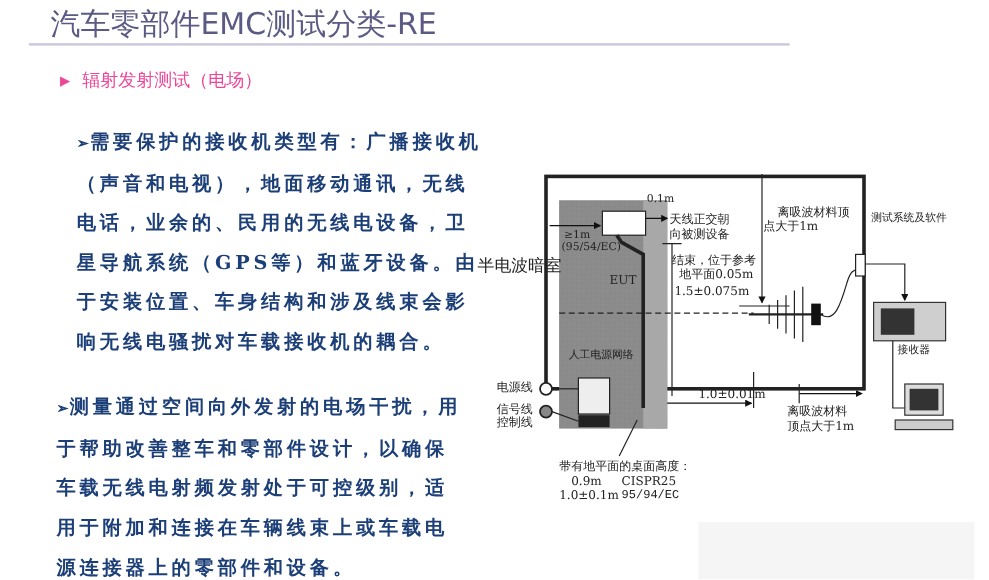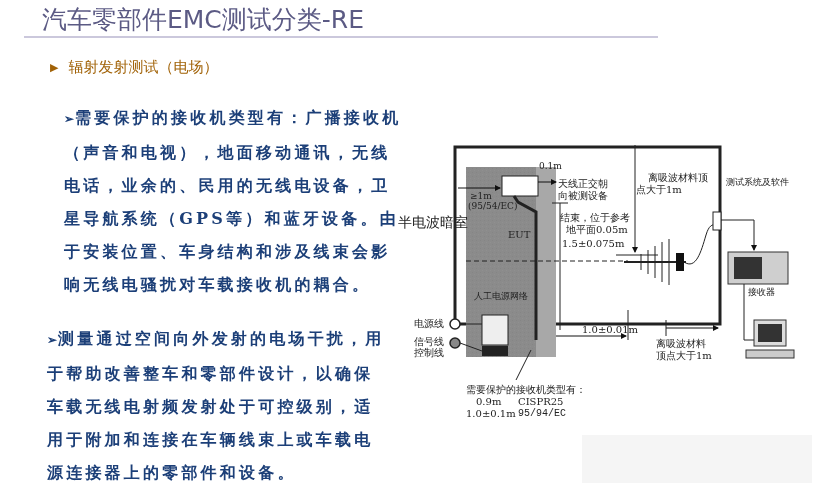--- a/index.html
+++ b/index.html
@@ -8,21 +8,21 @@
     font-family:"DejaVu Sans", "Liberation Sans", sans-serif;
   }
   .title {
     position:absolute; left:42px; top:3px; font-size:25px; color:#5b5a84;
     letter-spacing:0px; white-space:nowrap;
   }
   .title-rule {
     position:absolute; left:24px; top:36px; width:634px; height:2px; background:#cbc8dc;
   }
   .subhead {
-    position:absolute; left:50px; top:58px; font-size:15px; color:#a16207; white-space:nowrap;
+    position:absolute; left:50px; top:58px; font-size:15px; color:#ec4899; white-space:nowrap;
   }
   .subhead .tri { display:inline-block; font-size:11px; margin-right:10px; vertical-align:1px; }
   .para {
     position:absolute; left:47px; width:340px; font-family:"DejaVu Serif","Liberation Serif",serif;
     font-size:16px; color:#1c3f78; line-height:33px; letter-spacing:3.2px; font-weight:bold;
   }
   .para .bullet { font-size:12px; letter-spacing:0; margin-right:1px; }
   .p1 { top:101px;margin-left:17px; }
   .p2 { top:322px; }
 
@@ -133,20 +133,20 @@
   <div class="fig-text" style="left:240px;top:44px;">点大于1m</div>
   <div class="fig-text" style="left:330px;top:36px;font-size:9px;">测试系统及软件</div>
   <div class="fig-text" style="left:352px;top:146px;font-size:9px;">接收器</div>
   <div class="fig-text" style="left:78px;top:150px;font-size:9px;">人工电源网络</div>
   <div class="fig-text" style="left:18px;top:178px;">电源线</div>
   <div class="fig-text" style="left:18px;top:196px;">信号线</div>
   <div class="fig-text" style="left:18px;top:207px;">控制线</div>
   <div class="fig-text" style="left:166px;top:184px;margin-left:20px;">1.0±0.01m</div>
   <div class="fig-text" style="left:260px;top:198px;">离吸波材料</div>
   <div class="fig-text" style="left:260px;top:210px;">顶点大于1m</div>
-  <div class="fig-text" style="left:70px;top:244px;">需要保护的接收机类型有：</div>
+  <div class="fig-text" style="left:70px;top:244px;">带有地平面的桌面高度：</div>
   <div class="fig-text" style="left:80px;top:256px;">0.9m</div>
   <div class="fig-text" style="left:122px;top:256px;">CISPR25</div>
   <div class="fig-text" style="left:70px;top:268px;">1.0±0.1m</div>
   <div class="fig-text" style="left:122px;top:268px;font-family:Liberation Mono, monospace;">95/94/EC</div>
 </div>
 
 <div class="gray-placeholder"></div>
 
 </body></html>

